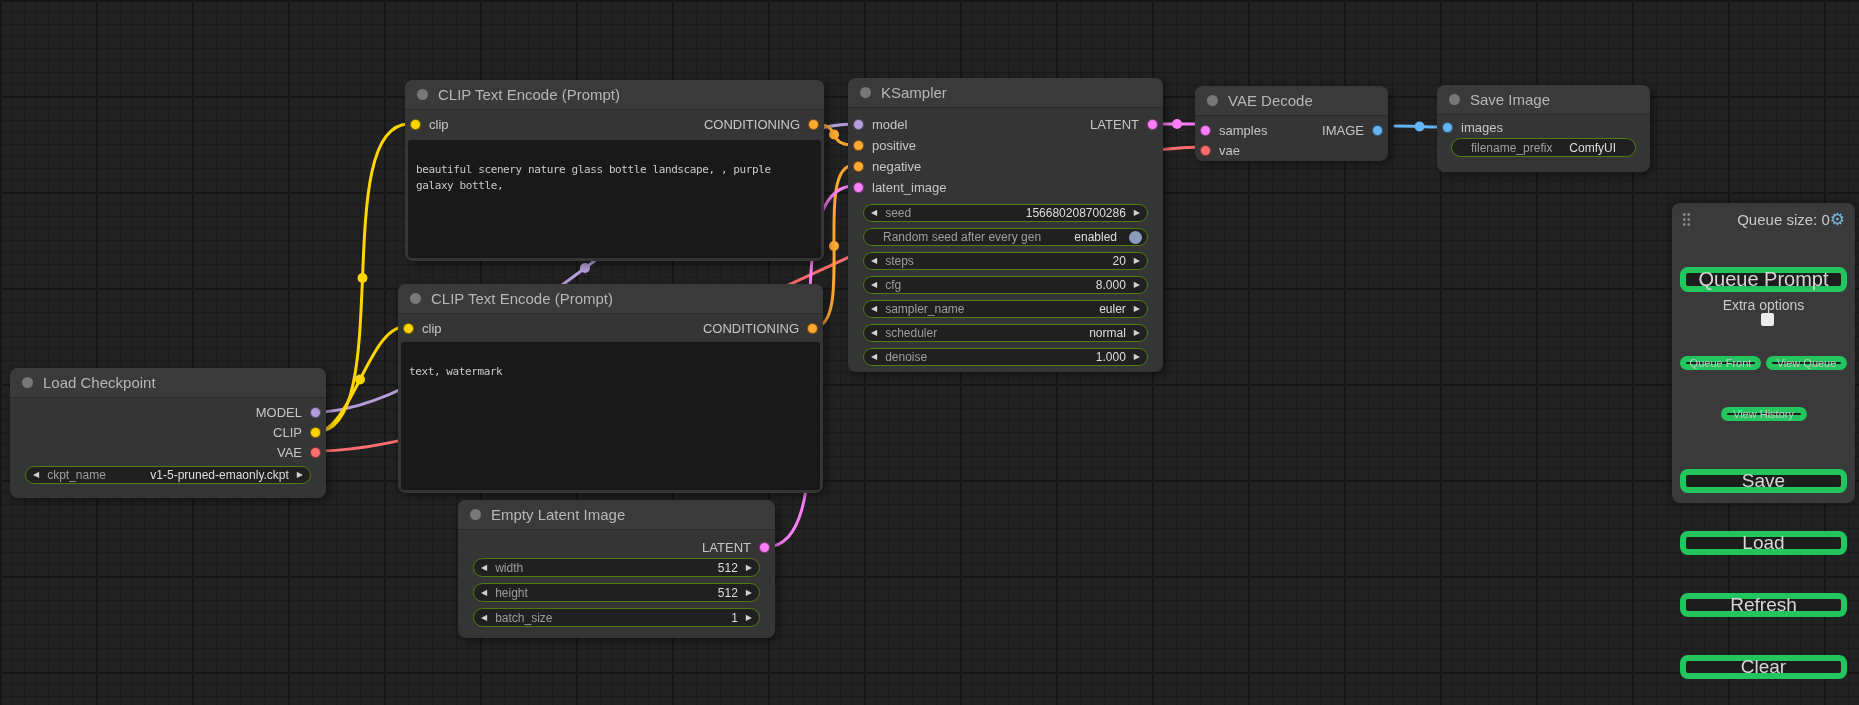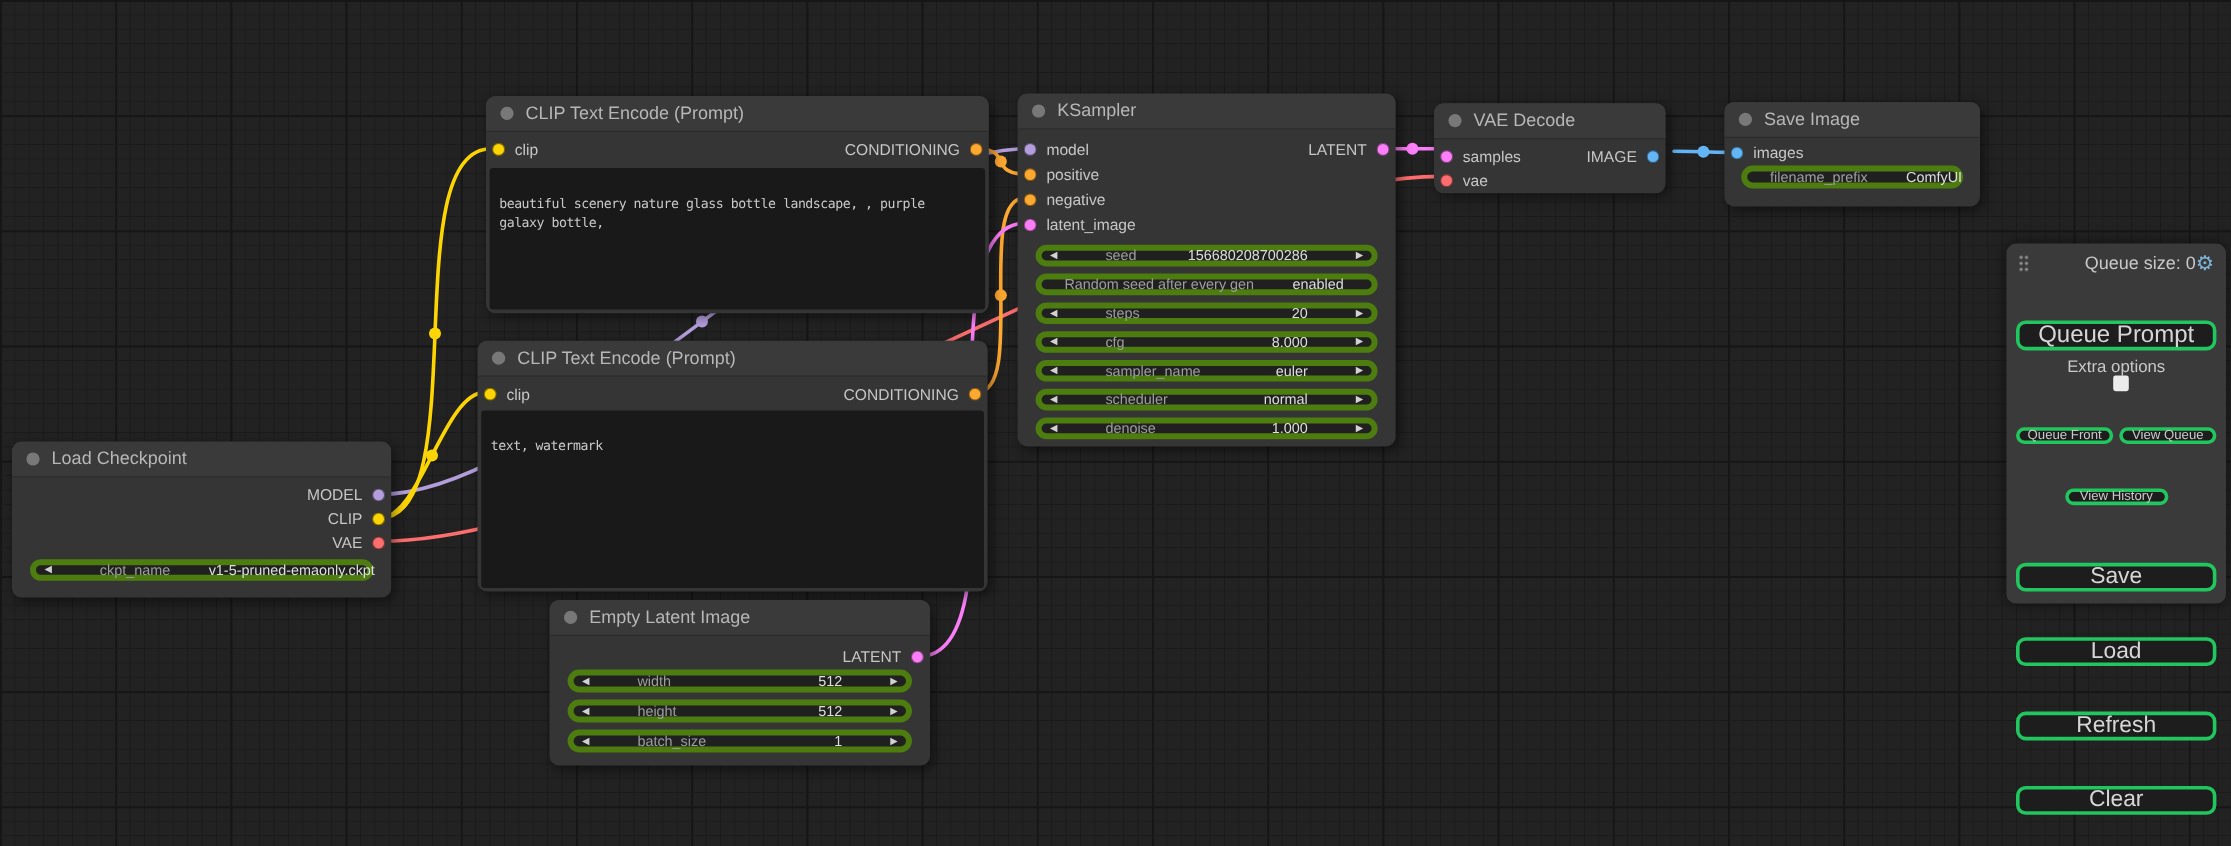--- a/index.html
+++ b/index.html
@@ -26,22 +26,22 @@
   }
   .title-dot { width:11px; height:11px; border-radius:50%; background:#787878; flex:none; }
   .pad2{height:2px} .pad4{height:4px} .pad6{height:6px}
   .row { display:flex; align-items:center; height:20px; font-size:13px; color:#c6c6c6; padding:0 5px; white-space:nowrap; }
   .row.h21{height:21px} .row.h22{height:22px}
   .port-dot { width:11px; height:11px; border-radius:50%; border:1px solid rgba(0,0,0,.5); box-sizing:border-box; flex:none; }
   .plabel { margin:0 8px; }
   .spacer { flex:1; }
   .widget {
     display:flex; align-items:center; height:18px; box-sizing:border-box;
-    background:#202020; border:5px solid #4d7c0f; border-radius:10px;
-    margin:0 15px 6px; padding:0 7px; font-size:12px; color:#aaa; white-space:nowrap;gap:32px;
+    background:#202020; border:1px solid #4d7c0f; border-radius:10px;
+    margin:0 15px 6px; padding:0 7px; font-size:12px; color:#aaa; white-space:nowrap;
   }
   .widget .arrow { font-size:8px; color:#d2d2d2; line-height:1; }
   .widget .wlabel { margin-left:8px; color:#9e9e9e; }
   .widget .wvalue { margin-left:auto; margin-right:8px; color:#dedede; }
   .widget.text .wlabel { margin-left:12px; }
   .widget.text .wvalue { margin-right:12px; }
   .toggle-dot { width:13px; height:13px; border-radius:50%; flex:none; margin-right:-2px; }
   .prompt {
     position:absolute; left:3px; right:3px; bottom:3px; background:#191919; border-radius:3px;
     padding:22px 8px; font-family:"DejaVu Sans Mono", monospace; font-size:11px;
@@ -53,21 +53,21 @@
     background:#3a3a3a; border-radius:8px; box-shadow:0 0 12px rgba(0,0,0,.5);
     box-sizing:border-box; padding:8px 8px 0 8px; display:flex; flex-direction:column;
   }
   .qp-header { display:flex; align-items:center; height:20px; margin:0 2px 7px 2px; }
   .drag-handle { width:9px; height:15px; flex:none;
     background-image:radial-gradient(circle, #8f8f8f 1.1px, transparent 1.5px);
     background-size:4.5px 5px; }
   .qp-title { flex:1; text-align:right; color:#c9c9c9; font-size:15px; }
   .gear { color:#7db4d8; font-size:17px; line-height:1; flex:none; }
   .btn {
-    background:#1d1d1d; border:3px solid #22c55e; border-radius:8px; color:#d6d6d6;
+    background:#1d1d1d; border:6px solid #22c55e; border-radius:8px; color:#d6d6d6;
     display:flex; align-items:center; justify-content:center; font-size:19px;
     box-sizing:border-box; cursor:pointer; white-space:nowrap;margin-top:32px;
   }
   .btn.queue-prompt { height:25px; font-size:20px; margin-bottom:12px; }
   .extra-row { display:flex; align-items:center; justify-content:center; height:14px; margin-bottom:6px;
     color:#c9c9c9; font-size:14px;flex-direction:column; }
   .checkbox { width:13px; height:13px; background:#ececec; border-radius:2px; margin-left:7px; flex:none; }
   .small-row { display:flex; gap:5px; margin-bottom:5px; }
   .btn.small { font-size:11px; height:14px; border-radius:8px; color:#c9c9c9; flex:1; }
   .vh-row { display:flex; justify-content:center; margin-bottom:16px; }

